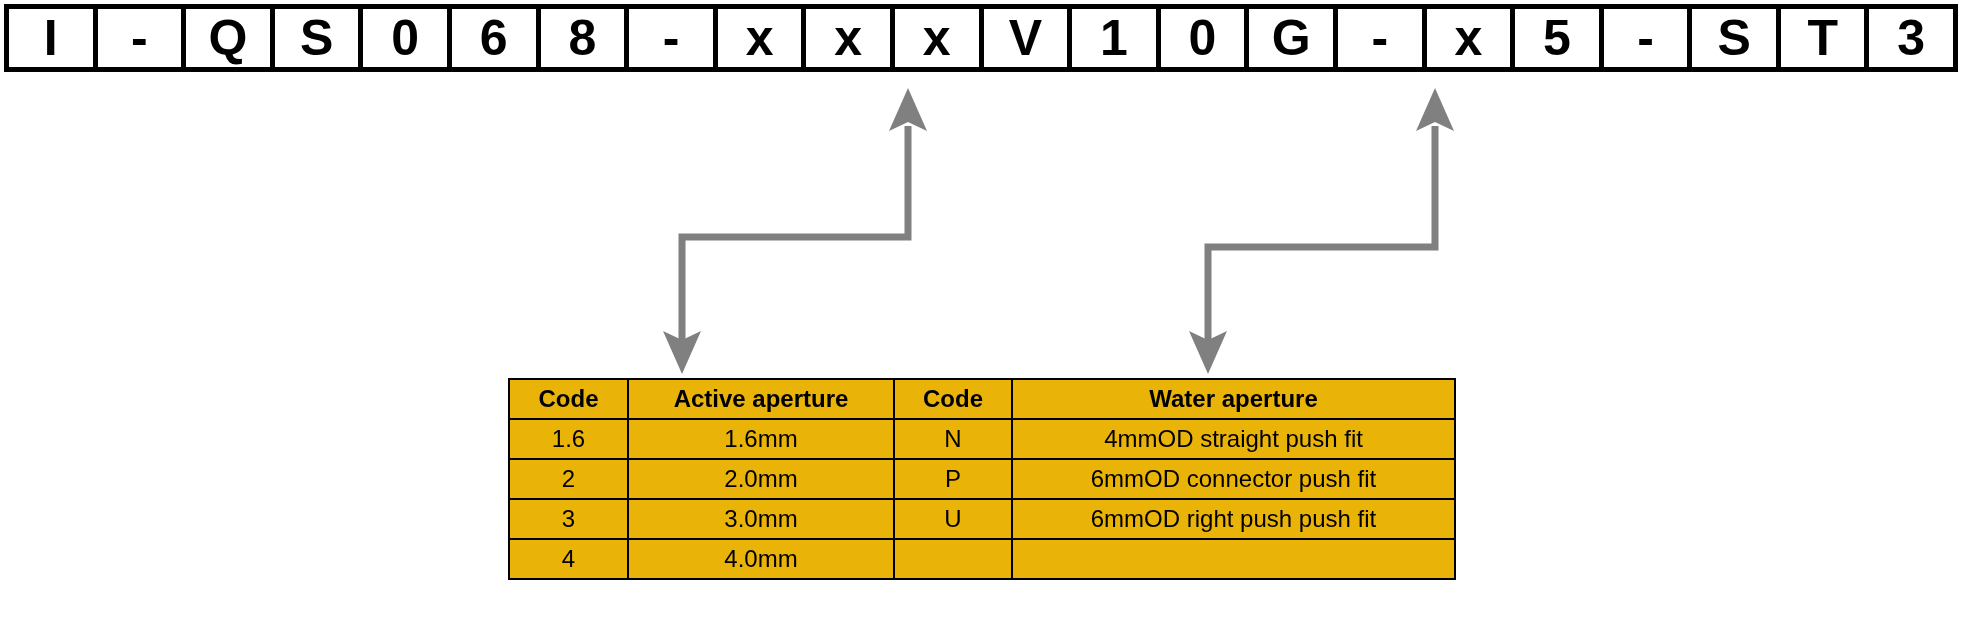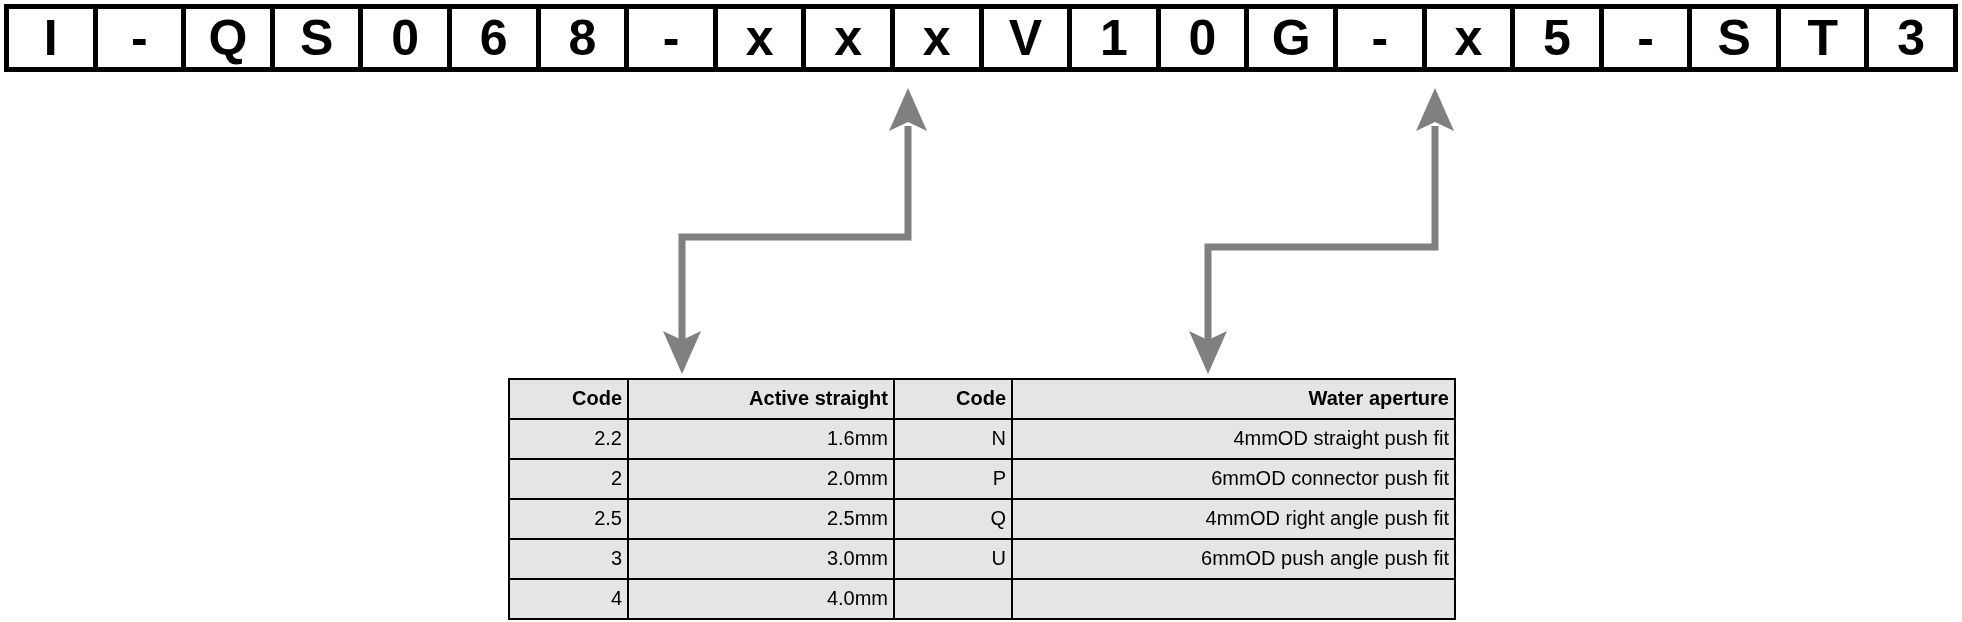--- a/index.html
+++ b/index.html
@@ -63,28 +63,28 @@
   table.option-table {
     border-collapse: collapse;
     table-layout: fixed;
     width: 946px;
     background: #ffffff;
   }
   table.option-table th,
   table.option-table td {
     border: 2px solid #000000;
     padding: 1px 5px;
-    font-size: 20px;
+    font-size: 24px;
     line-height: 1.28;
     height: 36px;
-    text-align: right;
+    text-align: center;
     vertical-align: middle;
     white-space: nowrap;
     overflow: hidden;
-    background: #e5e5e5;
+    background: #eab308;
   }
   table.option-table th {
     font-weight: bold;
   }
   table.option-table td {
     font-weight: normal;
   }
   .col-code-a { width: 119px; }
   .col-desc-a { width: 266px; }
   .col-code-b { width: 118px; }
@@ -140,49 +140,43 @@
   <table class="option-table">
     <colgroup>
       <col class="col-code-a">
       <col class="col-desc-a">
       <col class="col-code-b">
       <col class="col-desc-b">
     </colgroup>
     <thead>
       <tr>
         <th>Code</th>
-        <th>Active straight</th>
+        <th>Active aperture</th>
         <th>Code</th>
         <th>Water aperture</th>
       </tr>
     </thead>
     <tbody id="option-table-body">
         <tr>
-          <td>2.2</td>
+          <td>1.6</td>
           <td>1.6mm</td>
           <td>N</td>
           <td>4mmOD straight push fit</td>
         </tr>
         <tr>
           <td>2</td>
           <td>2.0mm</td>
           <td>P</td>
           <td>6mmOD connector push fit</td>
         </tr>
         <tr>
-          <td>2.5</td>
-          <td>2.5mm</td>
-          <td>Q</td>
-          <td>4mmOD right angle push fit</td>
-        </tr>
-        <tr>
           <td>3</td>
           <td>3.0mm</td>
           <td>U</td>
-          <td>6mmOD push angle push fit</td>
+          <td>6mmOD right push push fit</td>
         </tr>
         <tr>
           <td>4</td>
           <td>4.0mm</td>
           <td></td>
           <td></td>
         </tr>
       </tbody>
   </table>
 </div>

